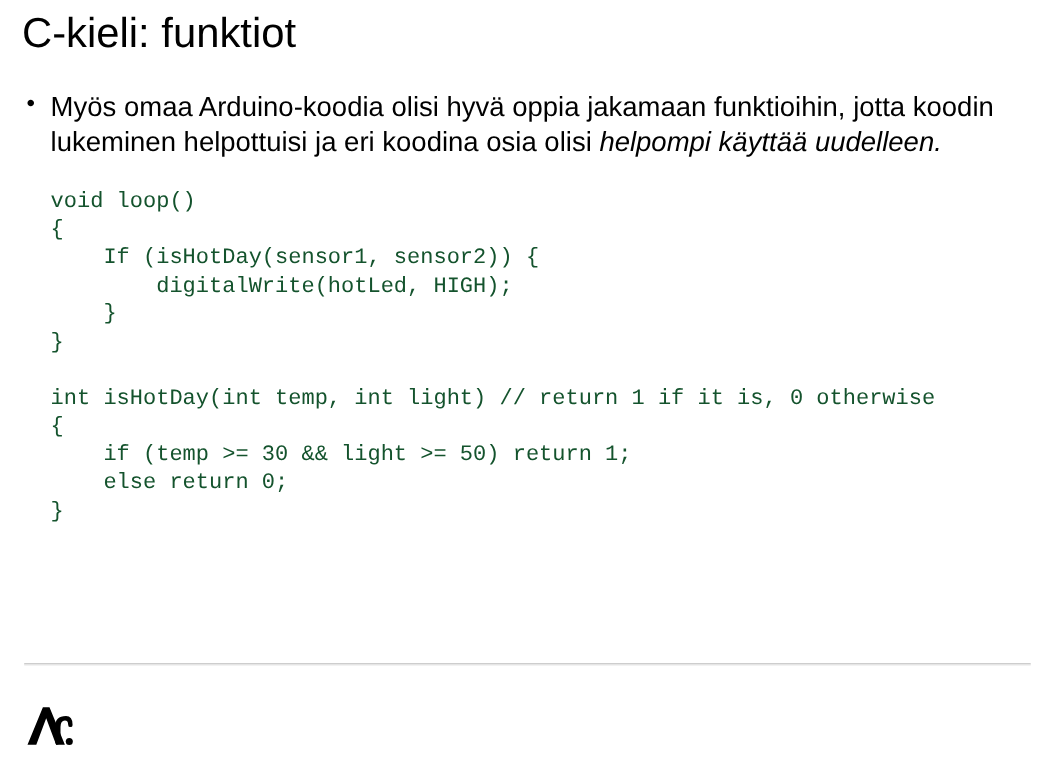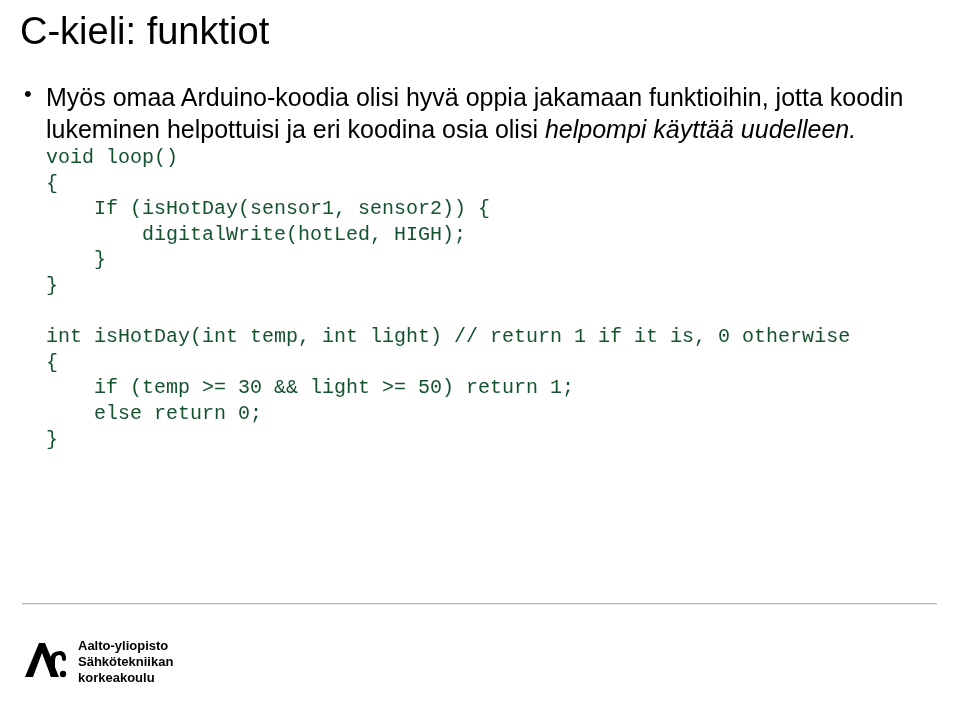--- a/index.html
+++ b/index.html
@@ -16,20 +16,21 @@
   }
   .title {
     font-size: 38px;
     font-weight: normal;
     letter-spacing: 0px;
     margin-bottom: 28px;
   }
   .bullet-block {
     padding-left: 26px;
     position: relative;
+    margin-bottom: 26px;
   }
   .bullet-block::before {
     content: "•";
     position: absolute;
     left: 4px;
     top: 0;
     font-size: 22px;
   }
   .bullet-text {
     font-size: 25px;
@@ -102,18 +103,13 @@
 <div class="footer-rule"></div>
 
 <div class="footer">
   <div class="logo-box">
     <svg width="46" height="50" viewBox="0 0 46 50">
       <path d="M 3 40 L 17 6 L 23 6 L 37 40 L 29 40 L 20 16 L 11 40 Z" fill="#000"></path>
       <path d="M 28 24 Q 28 14 38 14 Q 44 14 44 22 Q 44 24 42 24 Q 40 24 40 22 Q 40 18 37 18 Q 33 18 33 24 L 33 36 Q 33 40 29 40 Q 28 38 28 36 Z" fill="#000"></path>
       <circle cx="41" cy="37" r="3.2" fill="#000"></circle>
     </svg>
   </div>
-  <div class="logo-text">
-    <div>Aalto-yliopisto</div>
-    <div>Sähkötekniikan</div>
-    <div>korkeakoulu</div>
-  </div>
 </div>
 
 </body></html>

